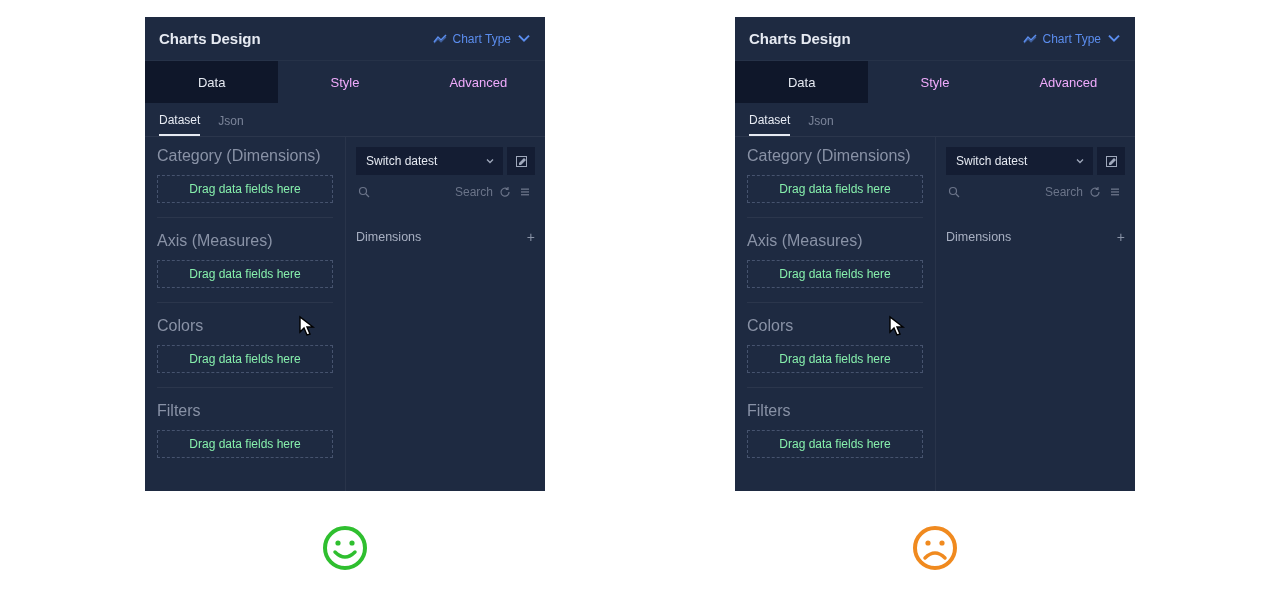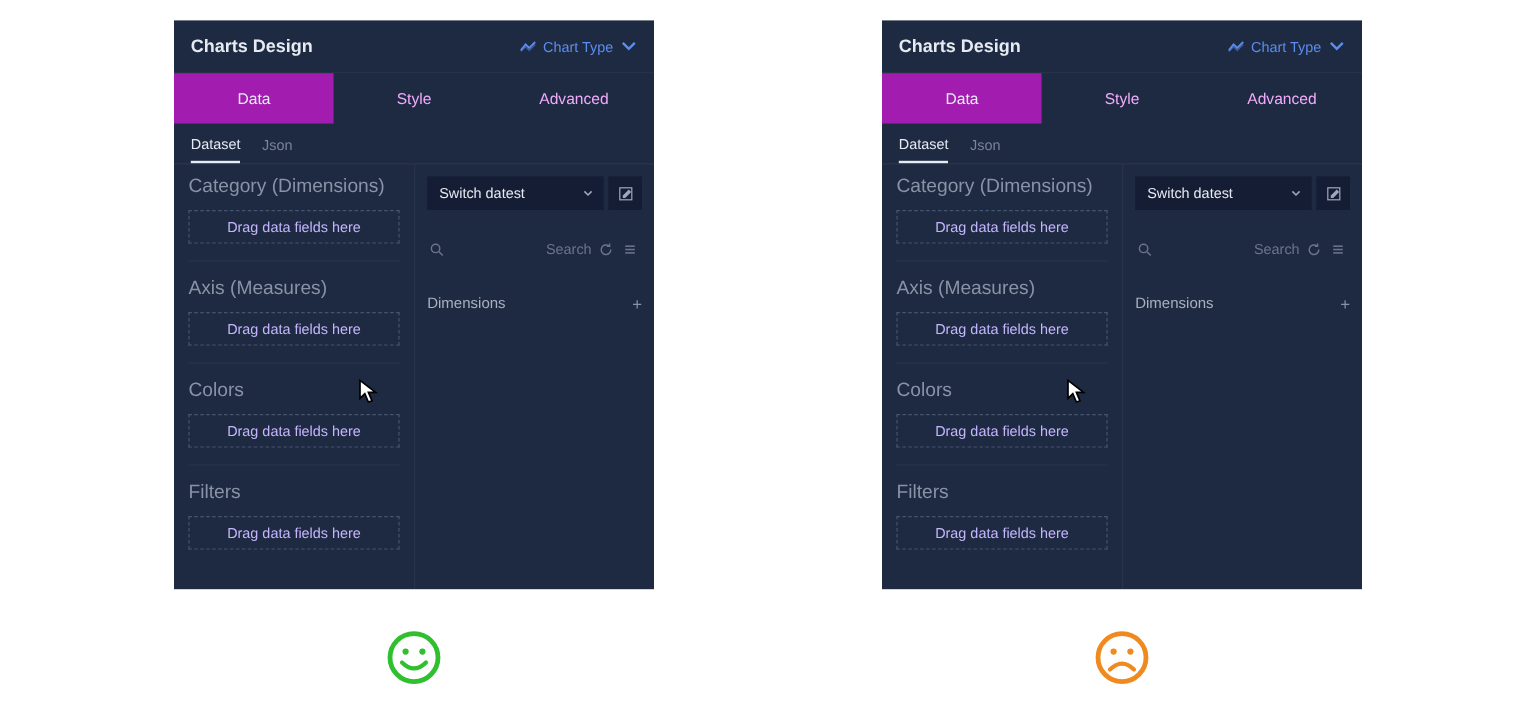--- a/index.html
+++ b/index.html
@@ -37,58 +37,58 @@
   .tabs-main { display: flex; height: 42px; }
   .tab-main {
     flex: 1;
     display: flex;
     align-items: center;
     justify-content: center;
     color: #f0abfc;
     font-size: 13px;
     cursor: pointer;
   }
-  .tab-main.active { background: #a21caf; color: #e6eaf2; }
+  .tab-main.active { background: #0f172a; color: #e6eaf2; }
 
   .tabs-sub { display: flex; gap: 18px; padding: 0 14px; height: 34px; align-items: flex-end; border-bottom: 1px solid rgba(255,255,255,0.06); }
   .tab-sub { padding-bottom: 8px; font-size: 12px; color: #7b8499; cursor: pointer; }
   .tab-sub.active { color: #e6eaf2; border-bottom: 2px solid #e6eaf2; padding-bottom: 7px; }
 
   .body { display: flex; height: calc(100% - 44px - 42px - 34px); }
   .col-left { width: 200px; padding: 10px 12px; }
   .col-right { flex: 1; padding: 10px 10px; border-left: 1px solid rgba(255,255,255,0.05); }
 
   .section { margin-bottom: 14px; border-bottom: 1px solid rgba(255,255,255,0.06); padding-bottom: 14px; }
   .section:last-child { border-bottom: none; }
   .section-label { color: #8992a6; font-size: 16px; margin-bottom: 10px; }
   .dropzone {
     border: 1px dashed #46536e;
     height: 28px;
     display: flex;
     align-items: center;
     justify-content: center;
     font-size: 12px;
-    color: #c4b5fd;
+    color: #86efac;
     cursor: pointer;
   }
 
   .switch-select {
     background: #141d33;
     height: 28px;
     display: flex;
     align-items: center;
     padding: 0 10px;
     color: #e6eaf2;
     font-size: 12px;
     position: relative;
     cursor: pointer;
     margin-bottom: 4px;
   }
   .switch-row { display: flex; gap: 4px; align-items: stretch; margin-bottom: 4px; }
-  .switch-row .switch-select { flex: 1; margin-bottom: 16px; }
+  .switch-row .switch-select { flex: 1; margin-bottom: 0; }
   .chev-down {
     position: absolute; right: 8px; top: 50%; transform: translateY(-50%);
     width: 10px; height: 10px;
   }
   .edit-btn {
     width: 28px; height: 28px; background: #141d33; display:flex; align-items:center; justify-content:center; cursor:pointer;
   }
   .search-row {
     display: flex; align-items: center; height: 26px; padding: 0 4px 0 2px; gap: 6px; color:#6b7489; margin-bottom:20px;text-align:right;
   }

